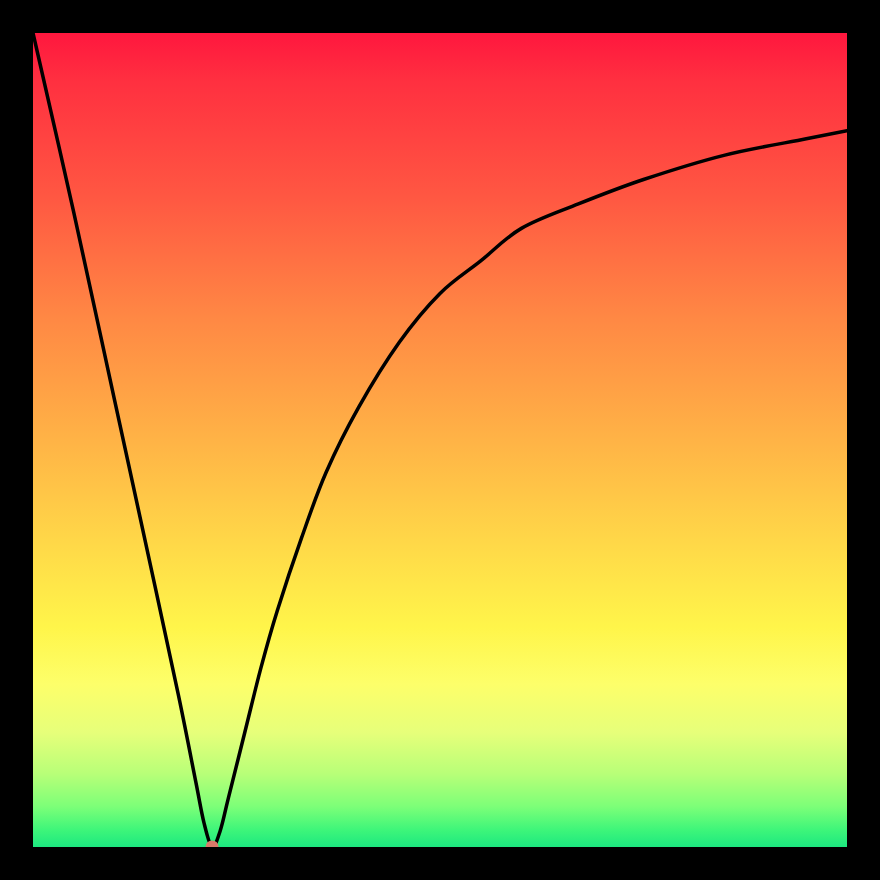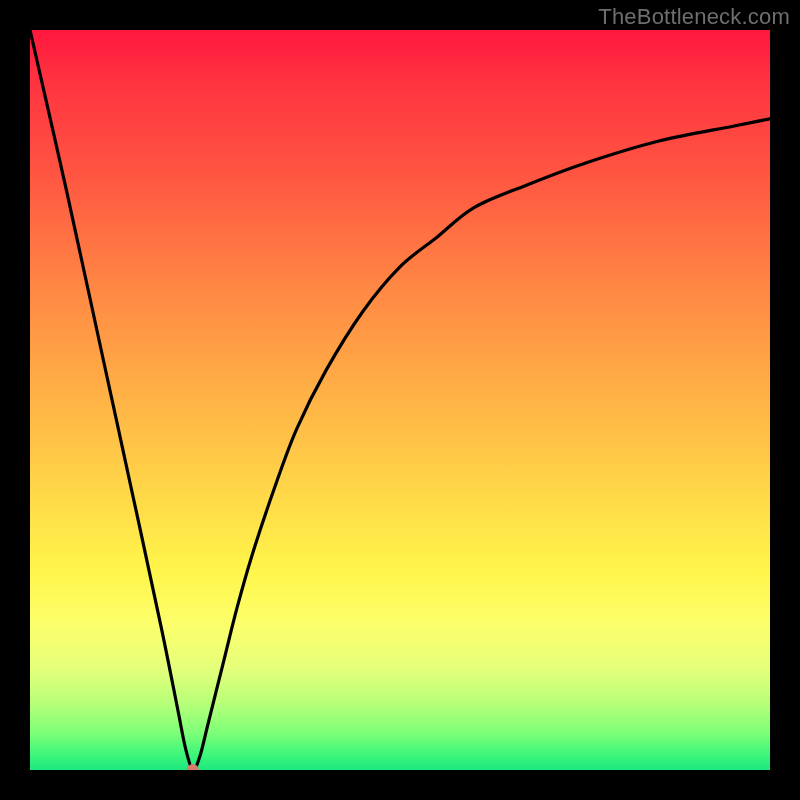--- a/index.html
+++ b/index.html
@@ -63,14 +63,13 @@
 </head>
 <body>
 
 <div class="frame">
   <div class="plot-area">
     <svg class="curve" viewBox="0 0 740 740" preserveAspectRatio="none">
       <path fill="none" stroke="#000" stroke-width="3.2" stroke-linecap="round" d="M 0,0 C 6.166666666666667,27.133333333333326 24.666666666666664,107.29999999999995 37,162.79999999999995 C 49.333333333333336,218.29999999999995 61.666666666666664,276.2666666666666 74,332.99999999999994 C 86.33333333333333,389.7333333333333 101.13333333333334,457.56666666666666 111,503.2 C 120.86666666666666,548.8333333333334 127.03333333333332,577.1999999999999 133.2,606.8 C 139.36666666666665,636.4 144.3,662.3 148,680.8 C 151.7,699.3 152.93333333333334,707.9333333333333 155.4,717.8 C 157.86666666666667,727.6666666666666 160.33333333333334,738.7666666666667 162.8,740 C 165.26666666666668,741.2333333333333 167.73333333333335,732.6 170.20000000000002,725.2 C 172.66666666666669,717.8000000000001 173.9,710.4000000000001 177.6,695.6 C 181.29999999999998,680.8 187.46666666666667,656.1333333333333 192.4,636.4 C 197.33333333333334,616.6666666666666 202.26666666666668,595.7 207.20000000000002,577.2 C 212.13333333333335,558.7 215.83333333333334,545.1333333333333 222,525.4 C 228.16666666666666,505.66666666666663 236.8,479.76666666666665 244.20000000000002,458.8 C 251.60000000000002,437.83333333333337 257.76666666666665,419.3333333333333 266.4,399.59999999999997 C 275.0333333333333,379.8666666666666 284.9,360.1333333333333 296,340.4 C 307.1,320.66666666666663 320.6666666666667,298.46666666666664 333,281.2 C 345.3333333333333,263.93333333333334 357.66666666666663,249.13333333333327 370,236.79999999999995 C 382.33333333333337,224.46666666666664 394.66666666666674,217.0666666666667 407.00000000000006,207.20000000000005 C 419.33333333333337,197.3333333333334 429.2,186.23333333333338 444,177.60000000000002 C 458.8,168.96666666666667 477.3,162.79999999999998 495.8,155.39999999999998 C 514.3,147.99999999999997 532.8,140.60000000000005 555,133.20000000000005 C 577.2,125.80000000000005 604.3333333333334,117.16666666666667 629,111 C 653.6666666666666,104.83333333333333 684.5,99.90000000000005 703,96.20000000000005 C 721.5,92.50000000000004 733.8333333333334,90.0333333333333 740,88.79999999999995" id="curve-path"></path>
       <circle id="marker-dot" r="6" fill="#d97a6a" cx="162.8" cy="740"></circle>
     </svg>
   </div>
-  <div class="watermark">TheBottleneck.com</div>
 </div>
 
 </body></html>

